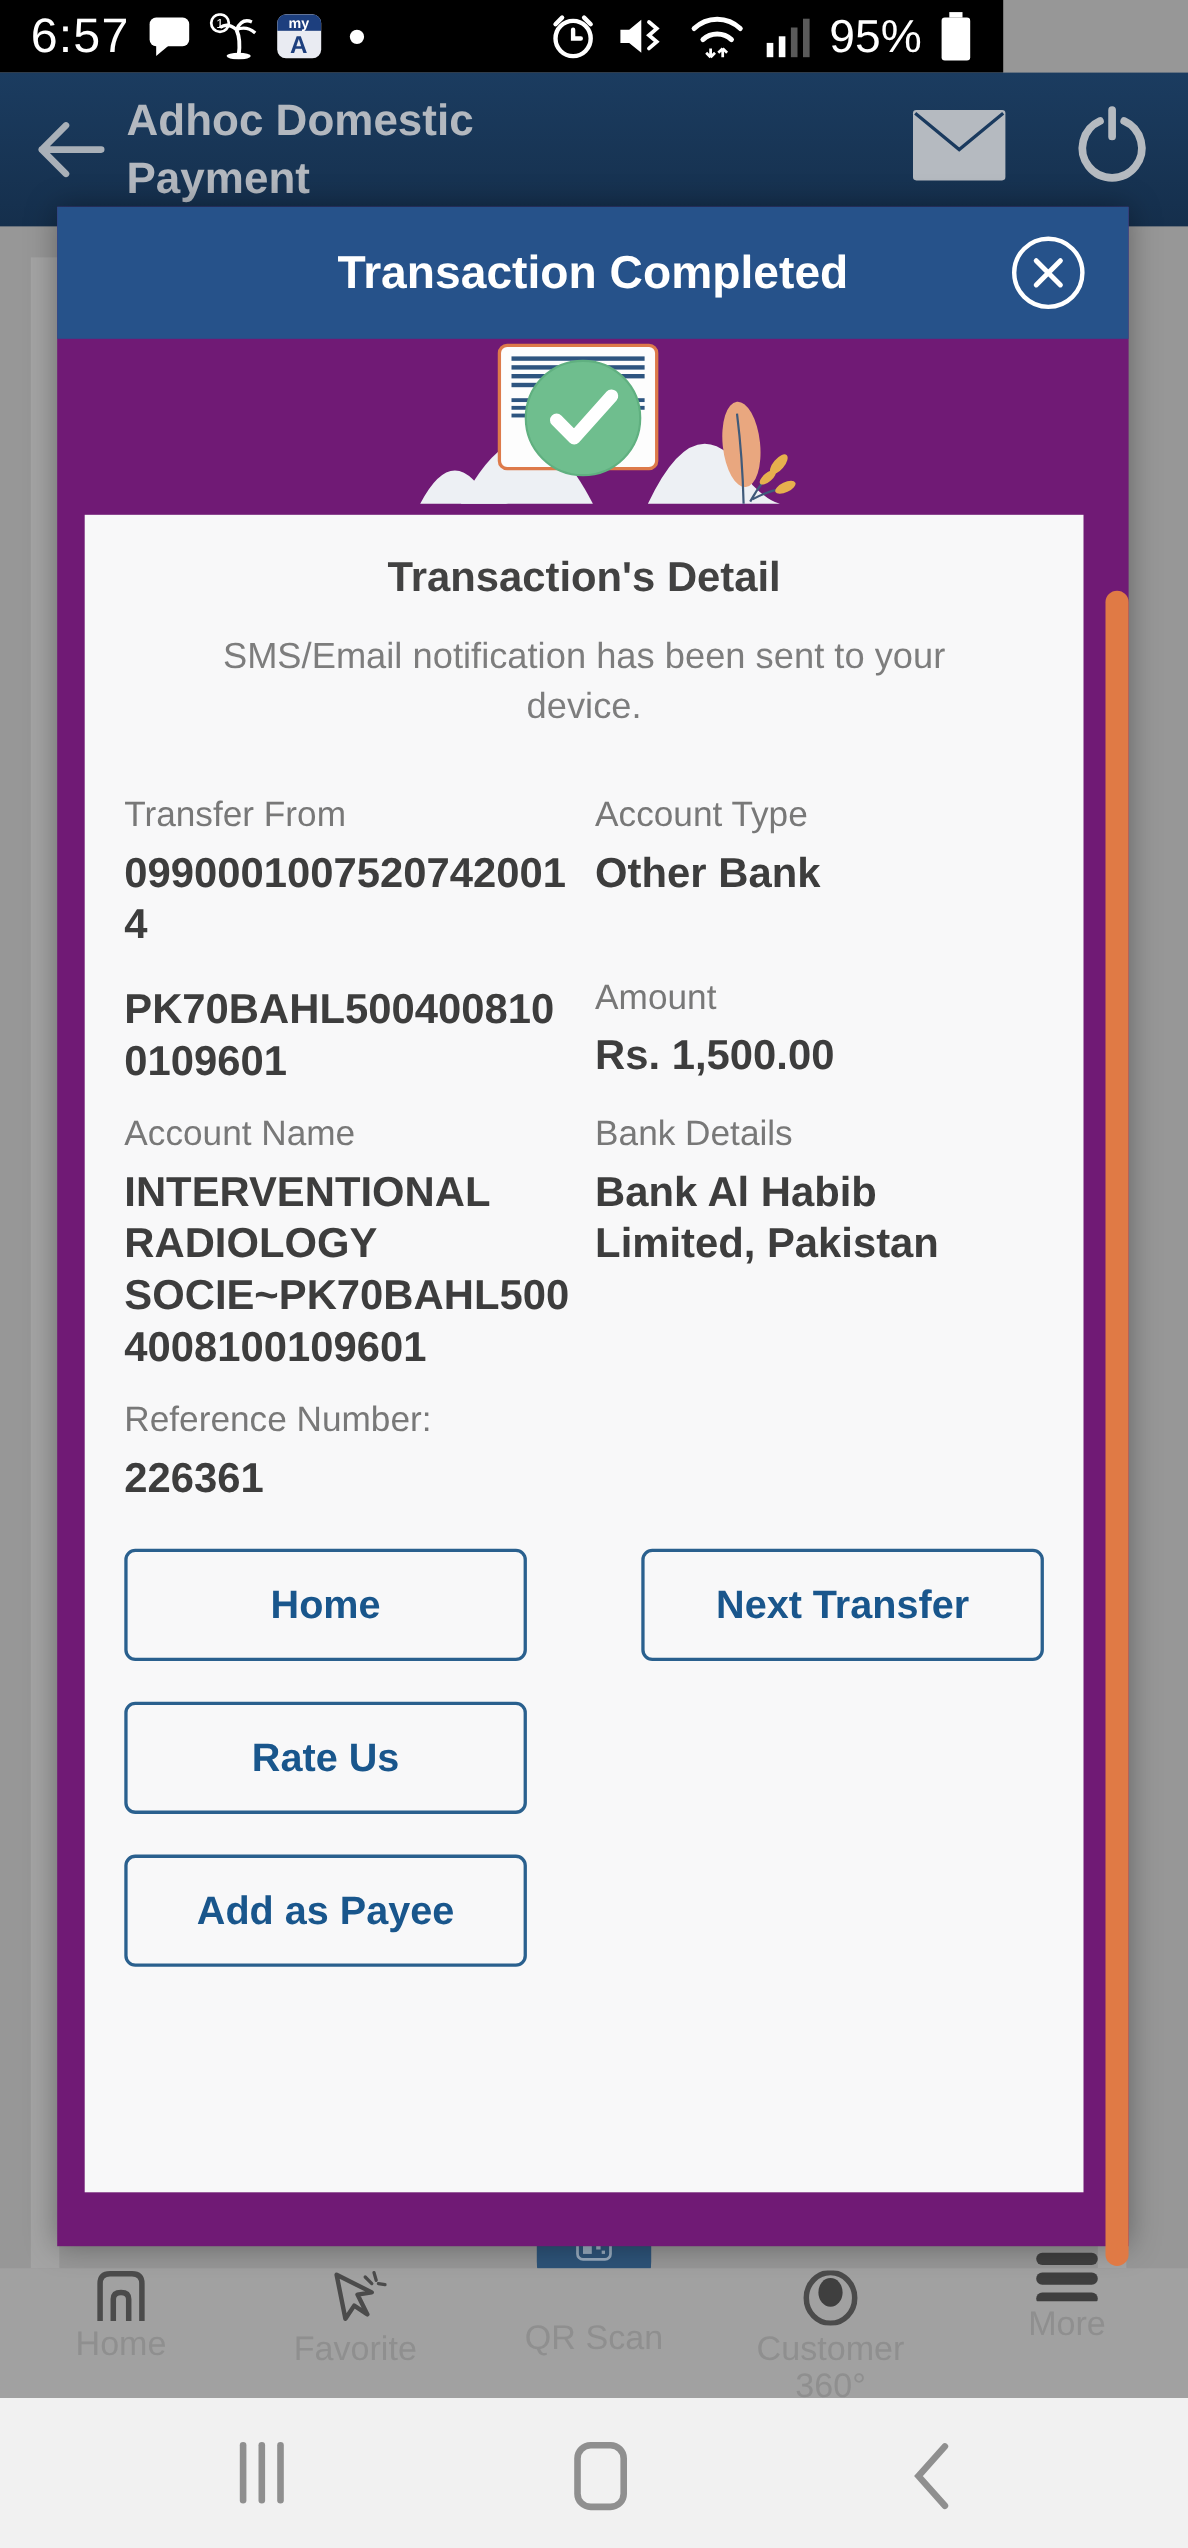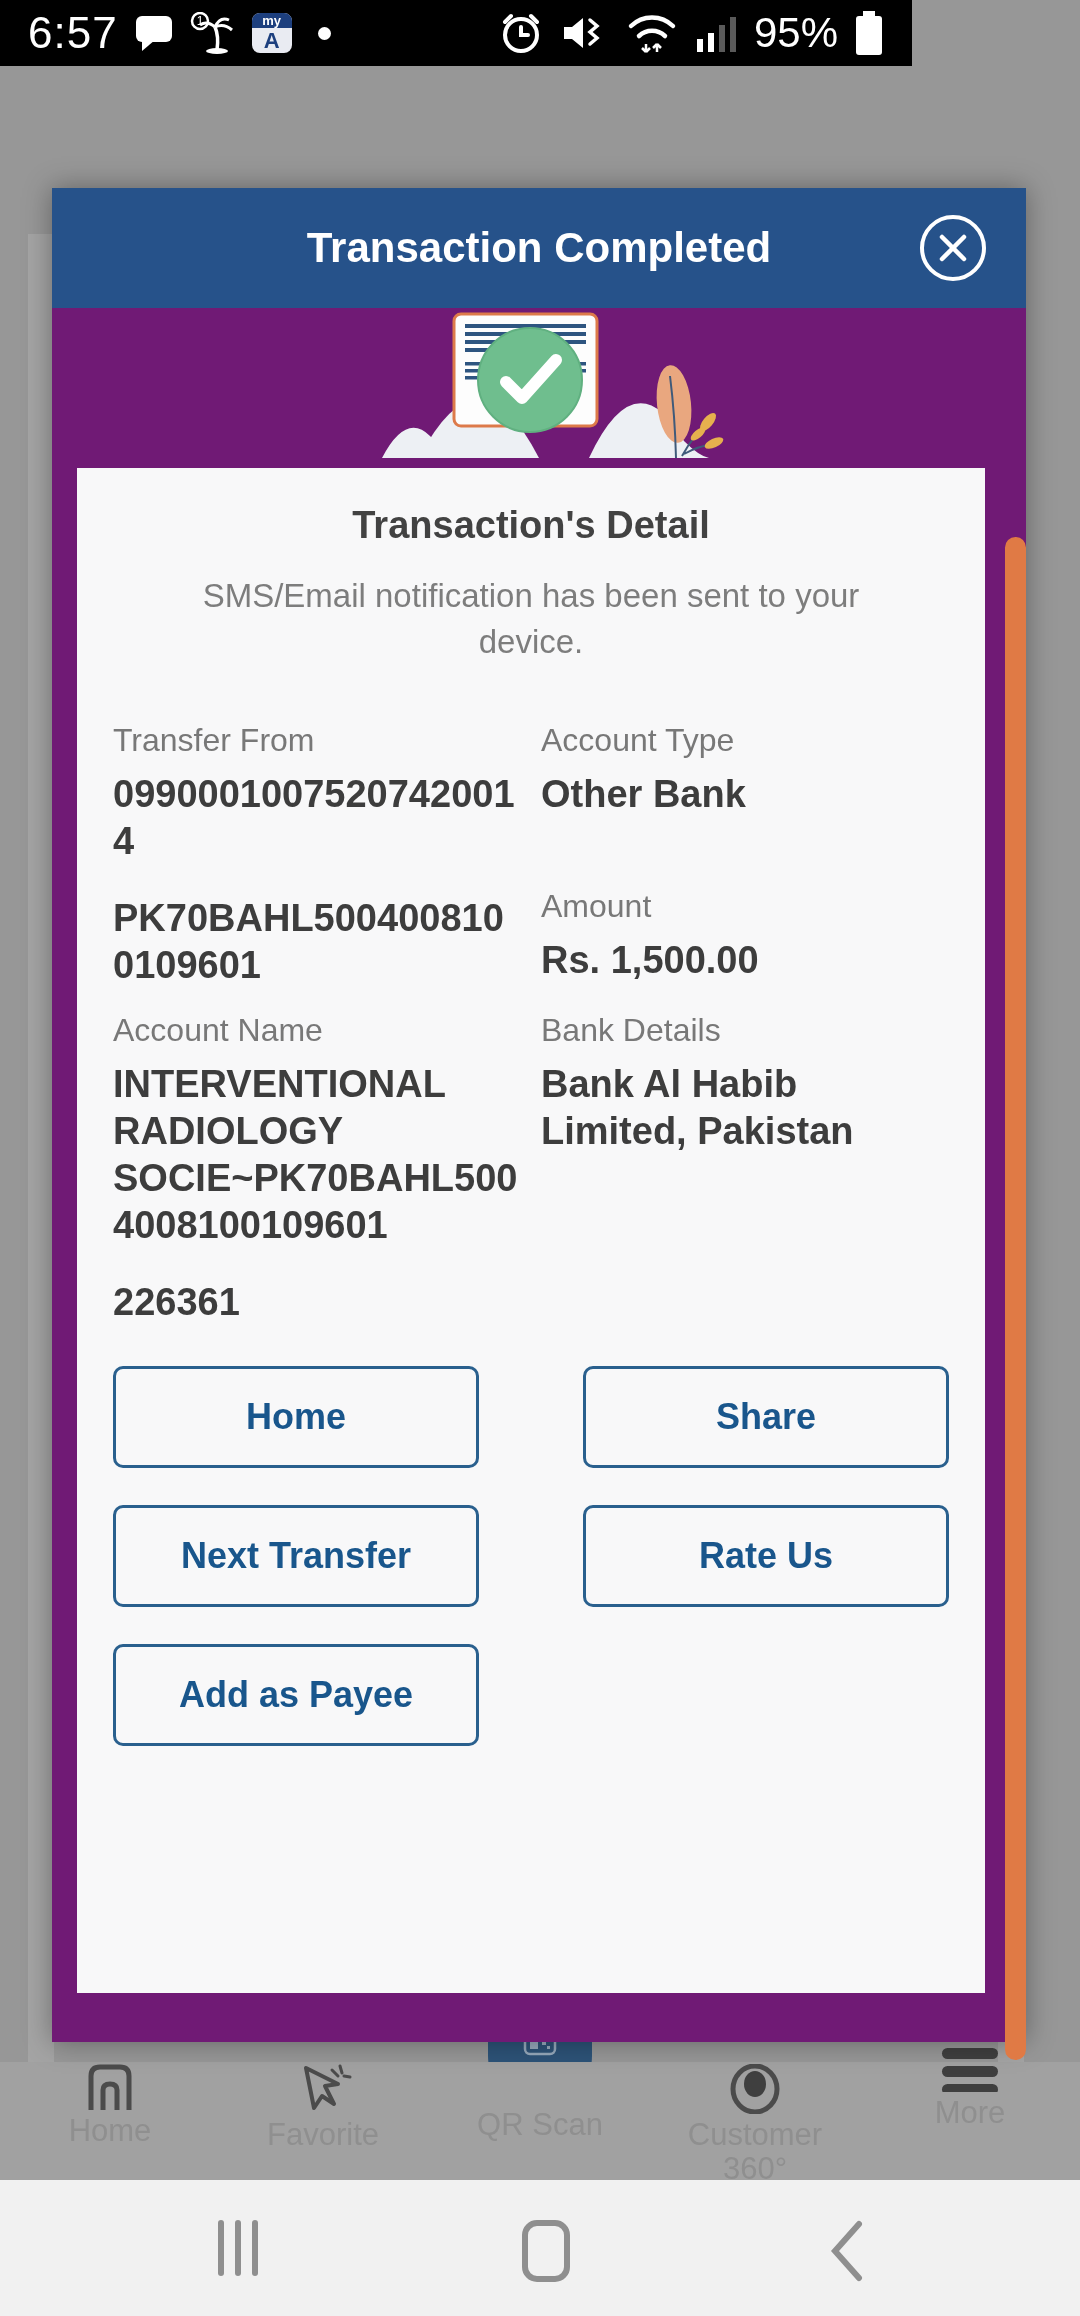--- a/index.html
+++ b/index.html
@@ -126,20 +126,34 @@
         <rect x="34" y="5" width="6" height="35" fill="#5a5a5a"></rect>
       </svg>
       <span class="sb-pct">95%</span>
       <svg width="30" height="48" viewBox="0 0 30 48">
         <rect x="9" y="2" width="12" height="5" fill="#fff"></rect>
         <rect x="2" y="7" width="26" height="39" rx="3" fill="#fff"></rect>
       </svg>
     </div>
   </div>
 
+  <div class="app-header">
+    <svg class="back-btn" viewBox="0 0 76 60">
+      <path d="M64,30 H10 M32,8 L10,30 L32,52" stroke="#a9b0b8" stroke-width="6" fill="none" stroke-linecap="round" stroke-linejoin="round"></path>
+    </svg>
+    <div class="app-title">Adhoc Domestic Payment</div>
+    <svg class="hdr-mail" viewBox="0 0 88 70">
+      <rect x="2" y="2" width="84" height="64" rx="3" fill="#b5bac0"></rect>
+      <path d="M4,5 L44,38 L84,5" stroke="#1a3a5e" stroke-width="3" fill="none"></path>
+    </svg>
+    <svg class="hdr-power" viewBox="0 0 66 72">
+      <path d="M22,14 A27,27 0 1 0 44,14" stroke="#b5bac0" stroke-width="7" fill="none" stroke-linecap="round"></path>
+      <line x1="33" y1="4" x2="33" y2="28" stroke="#b5bac0" stroke-width="7" stroke-linecap="round"></line>
+    </svg>
+  </div>
 
   <div class="dim-underlay">
     <div class="dim-strip l"></div>
     <div class="dim-strip r"></div>
   </div>
 
   <div class="qr-circle">
     <svg width="34" height="34" viewBox="0 0 34 34" style="margin-top:6px">
       <rect x="2" y="2" width="30" height="30" rx="5" fill="none" stroke="#97aabd" stroke-width="2.5"></rect>
       <rect x="7" y="7" width="8" height="8" fill="#97aabd"></rect>
@@ -257,27 +271,27 @@
         </div>
         <div>
           <div class="field-label">Account Name</div>
           <div class="field-value">INTERVENTIONAL RADIOLOGY SOCIE~PK70BAHL5004008100109601</div>
         </div>
         <div>
           <div class="field-label">Bank Details</div>
           <div class="field-value">Bank Al Habib Limited, Pakistan</div>
         </div>
         <div>
+          <div class="field-label">Reference Number:</div>
           <div class="field-value">226361</div>
         </div>
       </div>
 
       <div class="btn-grid">
         <button class="o-btn">Home</button>
-        <button class="o-btn">Share</button>
         <button class="o-btn">Next Transfer</button>
         <button class="o-btn">Rate Us</button>
         <button class="o-btn last">Add as Payee</button>
       </div>
     </div>
 
     <div class="scrollbar"></div>
   </div>
 
 </div>

